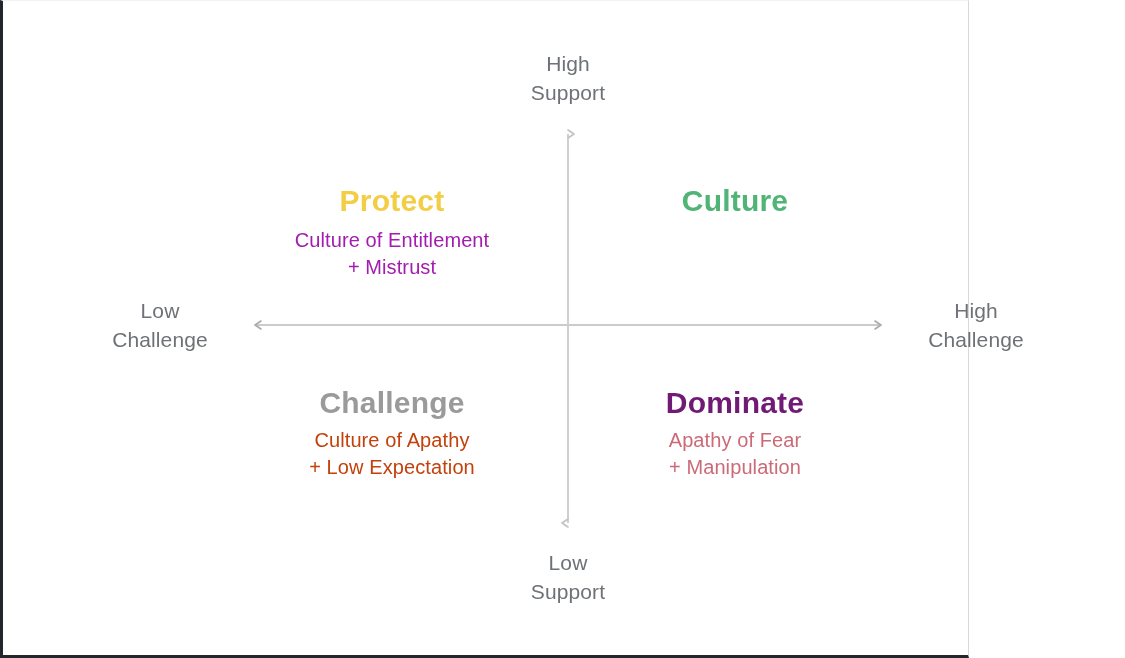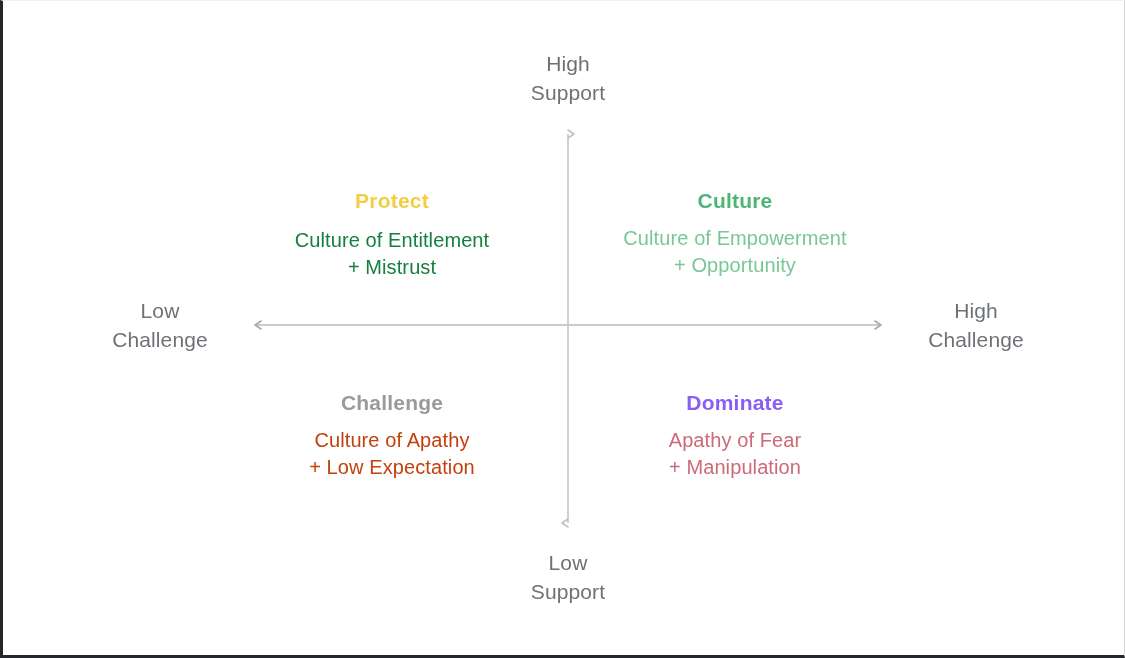--- a/index.html
+++ b/index.html
@@ -9,21 +9,21 @@
   }
   body {
     width: 1125px;
     height: 658px;
     font-family: "Liberation Sans", sans-serif;
     overflow: hidden;
   }
 
   #frame {
     position: relative;
-    width: 1125px;
+    width: 969px;
     height: 658px;
     background: #ffffff;
     box-sizing: border-box;
     border-left: 3px solid #23272b;
     border-bottom: 3px solid #23272b;
     border-right: 1px solid #d8d8d8;
     border-top: 1px solid #f2f2f2;
   }
 
   
@@ -57,21 +57,21 @@
   #label-left    { left: 62px;  top: 295px; width: 190px; }
   #label-right   { left: 878px; top: 295px; width: 190px; }
 
   
   .quadrant {
     position: absolute;
     text-align: center;
     width: 330px;
   }
   .q-title {
-    font-size: 21px;
+    font-size: 30px;
     font-weight: 700;
     line-height: 36px;
     letter-spacing: 0.2px;
     margin: 0 0 6px 0;
     text-align: center;
   }
   .q-sub {
     font-size: 20px;
     font-weight: 400;
     line-height: 27px;
@@ -120,36 +120,34 @@
 Support</div>
 
     <div class="axis-label" id="label-left">Low
 Challenge</div>
 
     <div class="axis-label" id="label-right">High
 Challenge</div>
 
     <div class="quadrant" id="q-protect">
       <p class="q-title" style="color: rgb(243, 205, 67);">Protect</p>
-      <p class="q-sub" style="color: #15803d; margin-top: 8px;">Culture of Entitlement
+      <p class="q-sub" style="color: #a21caf; margin-top: 8px;">Culture of Entitlement
 + Mistrust</p>
     </div>
 
     <div class="quadrant" id="q-liberate">
       <p class="q-title" style="color: rgb(79, 180, 117);">Culture</p>
-      <p class="q-sub" style="color: rgb(121, 199, 149);">Culture of Empowerment
-+ Opportunity</p>
     </div>
 
     <div class="quadrant" id="q-abdicate">
       <p class="q-title" style="color: rgb(154, 154, 154);">Challenge</p>
       <p class="q-sub" style="color: #c2410c;">Culture of Apathy
 + Low Expectation</p>
     </div>
 
     <div class="quadrant" id="q-dominate">
-      <p class="q-title" style="color: #8b5cf6;">Dominate</p>
+      <p class="q-title" style="color: #701a75;">Dominate</p>
       <p class="q-sub" style="color: rgb(204, 106, 119);">Apathy of Fear
 + Manipulation</p>
     </div>
 
   </div>
 </div>
 
 </body></html>

